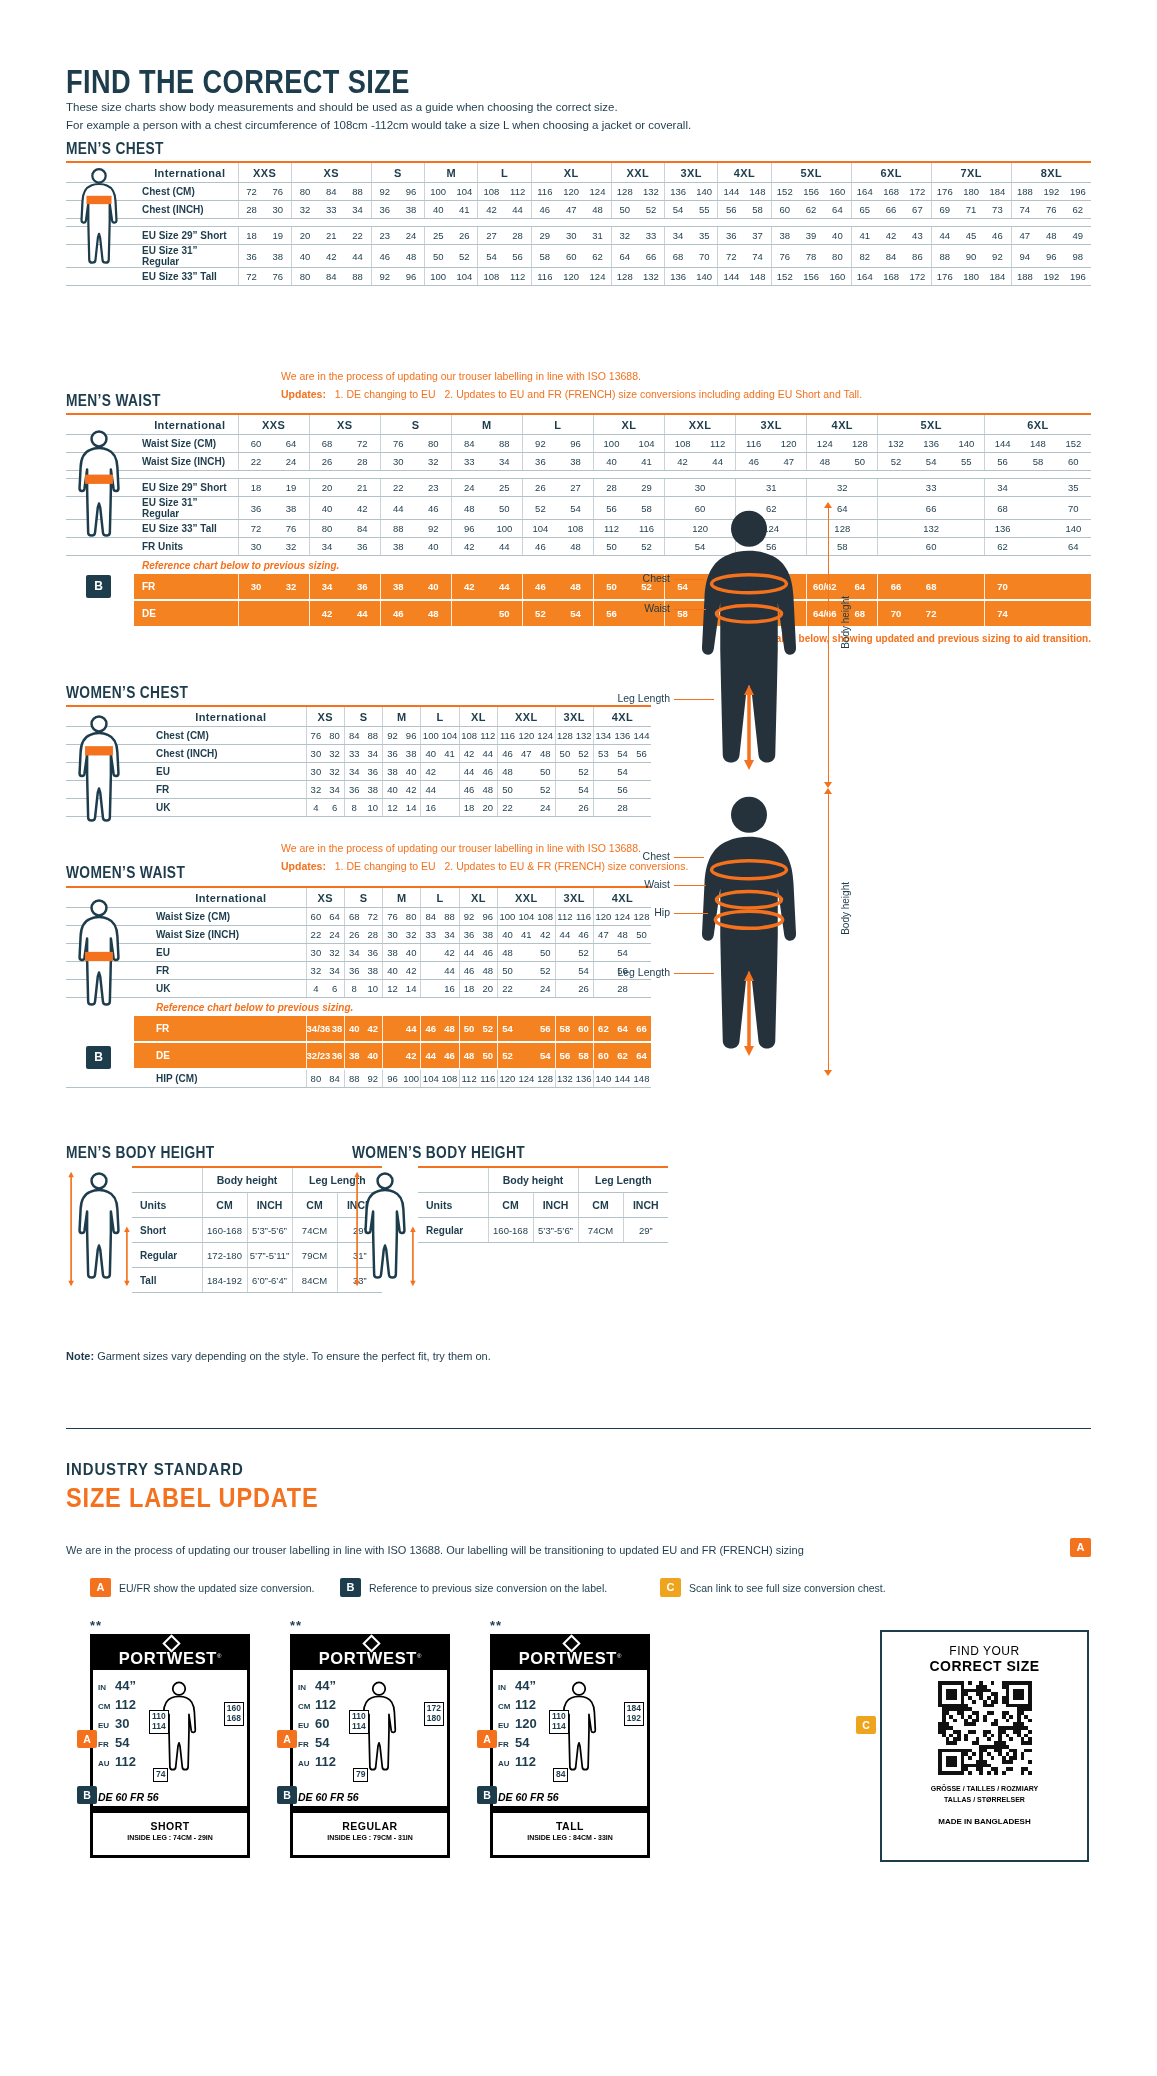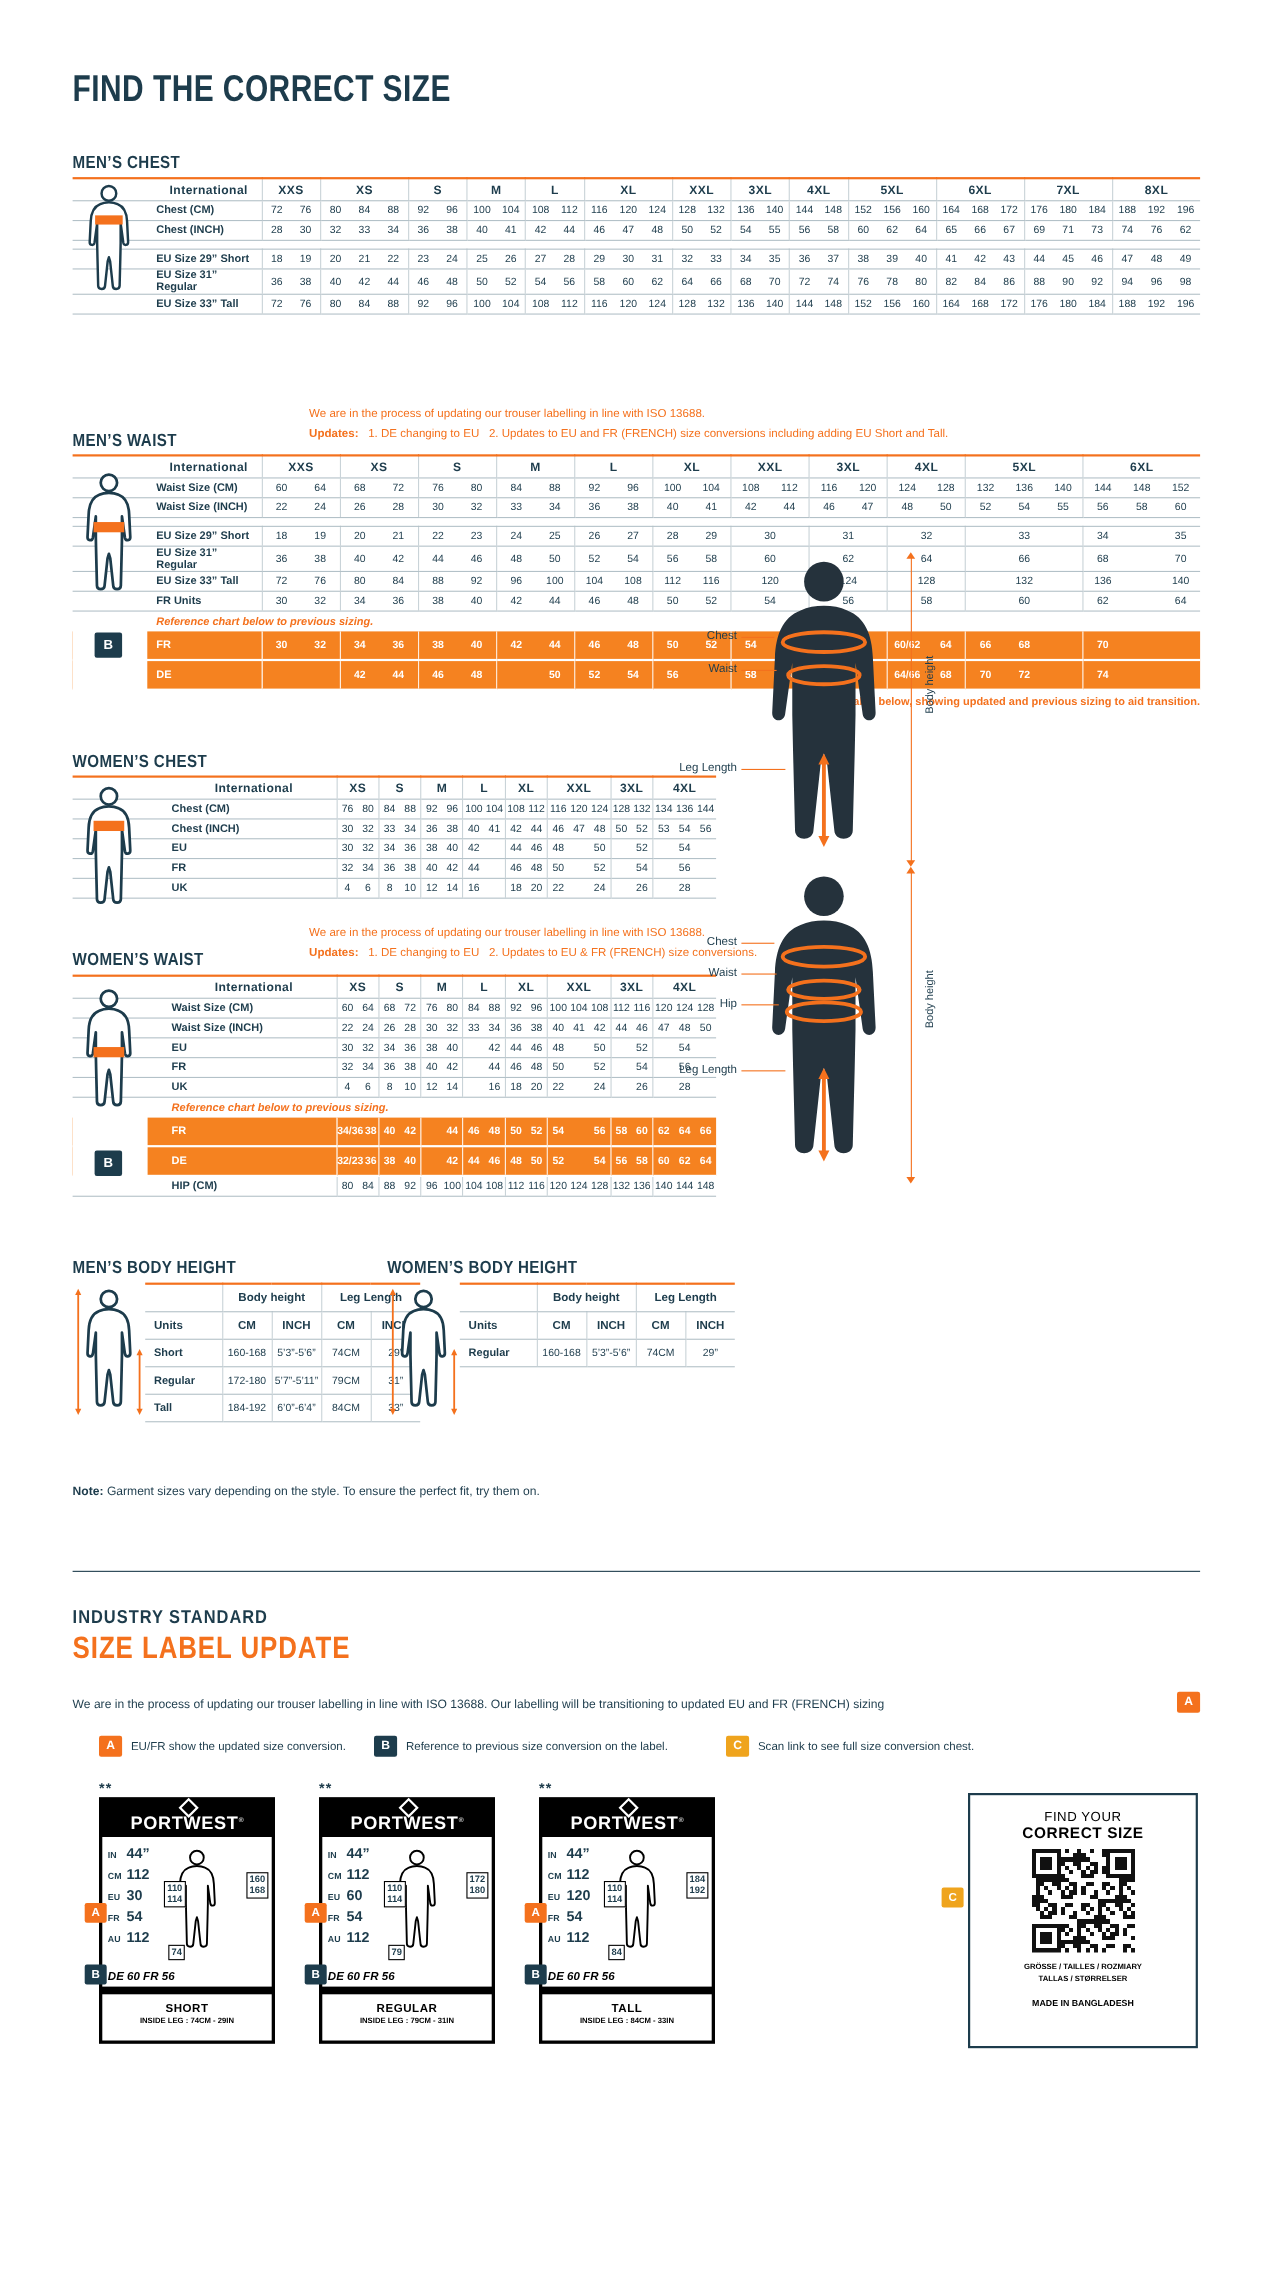--- a/index.html
+++ b/index.html
@@ -96,20 +96,22 @@
   .f1{font-size:16px;font-weight:bold;letter-spacing:1.5px;color:#1d3c4c;text-align:center;transform:scaleX(.94)}
   .f2{font-size:13px;letter-spacing:1px;color:#f4711d;text-align:center;margin-top:7px;transform:scaleX(.94)}
 </style>
 </head>
 <body>
 
 <div class="page">
 
   <h1 class="title abs" style="left:66px;top:62px">FIND THE CORRECT SIZE</h1>
   <div class="intro abs" style="left:66px;top:98px;width:980px">
+    <div>These size charts show body measurements and should be used as a guide when choosing the correct size.</div>
+    <div>For example a person with a chest circumference of 108cm -112cm would take a size L when choosing a jacket or coverall.</div>
   </div>
 
   <div class="sechead abs" style="left:66px;top:140px">MEN’S CHEST</div>
   <div class="twrap" id="w-mens_chest" style="left:66px;top:161px;width:1025px">
     <span class="figure" style="top:6px;width:62px;height:104px"><svg viewBox="0 0 60 112" width="100%" height="100%" preserveAspectRatio="xMidYMid meet">
     <circle cx="30" cy="9.5" r="7.2" fill="#fff" stroke="#1d3c4c" stroke-width="2.4"></circle>
     <path d="M21.5,20 C15,22.5 12.5,29 12.2,37 L11.2,57 C11,60.5 15.3,61 15.9,57.7 L18.5,39 L18.5,58 L18.8,72 L19.5,100 C19.6,104 26,104 26.2,100 L28.8,76 L30,72 L31.2,76 L33.8,100 C34,104 40.4,104 40.5,100 L41.2,72 L41.5,58 L41.5,39 L44.1,57.7 C44.7,61 49,60.5 48.8,57 L47.8,37 C47.5,29 45,22.5 38.5,20 C36,18.8 33,18.3 30,18.3 C27,18.3 24,18.8 21.5,20 Z" fill="#fff" stroke="#1d3c4c" stroke-width="2.4" stroke-linejoin="round"></path>
           <rect x="16.5" y="31" width="27" height="9" fill="#f4711d"></rect>
         </svg></span>
     <div>

